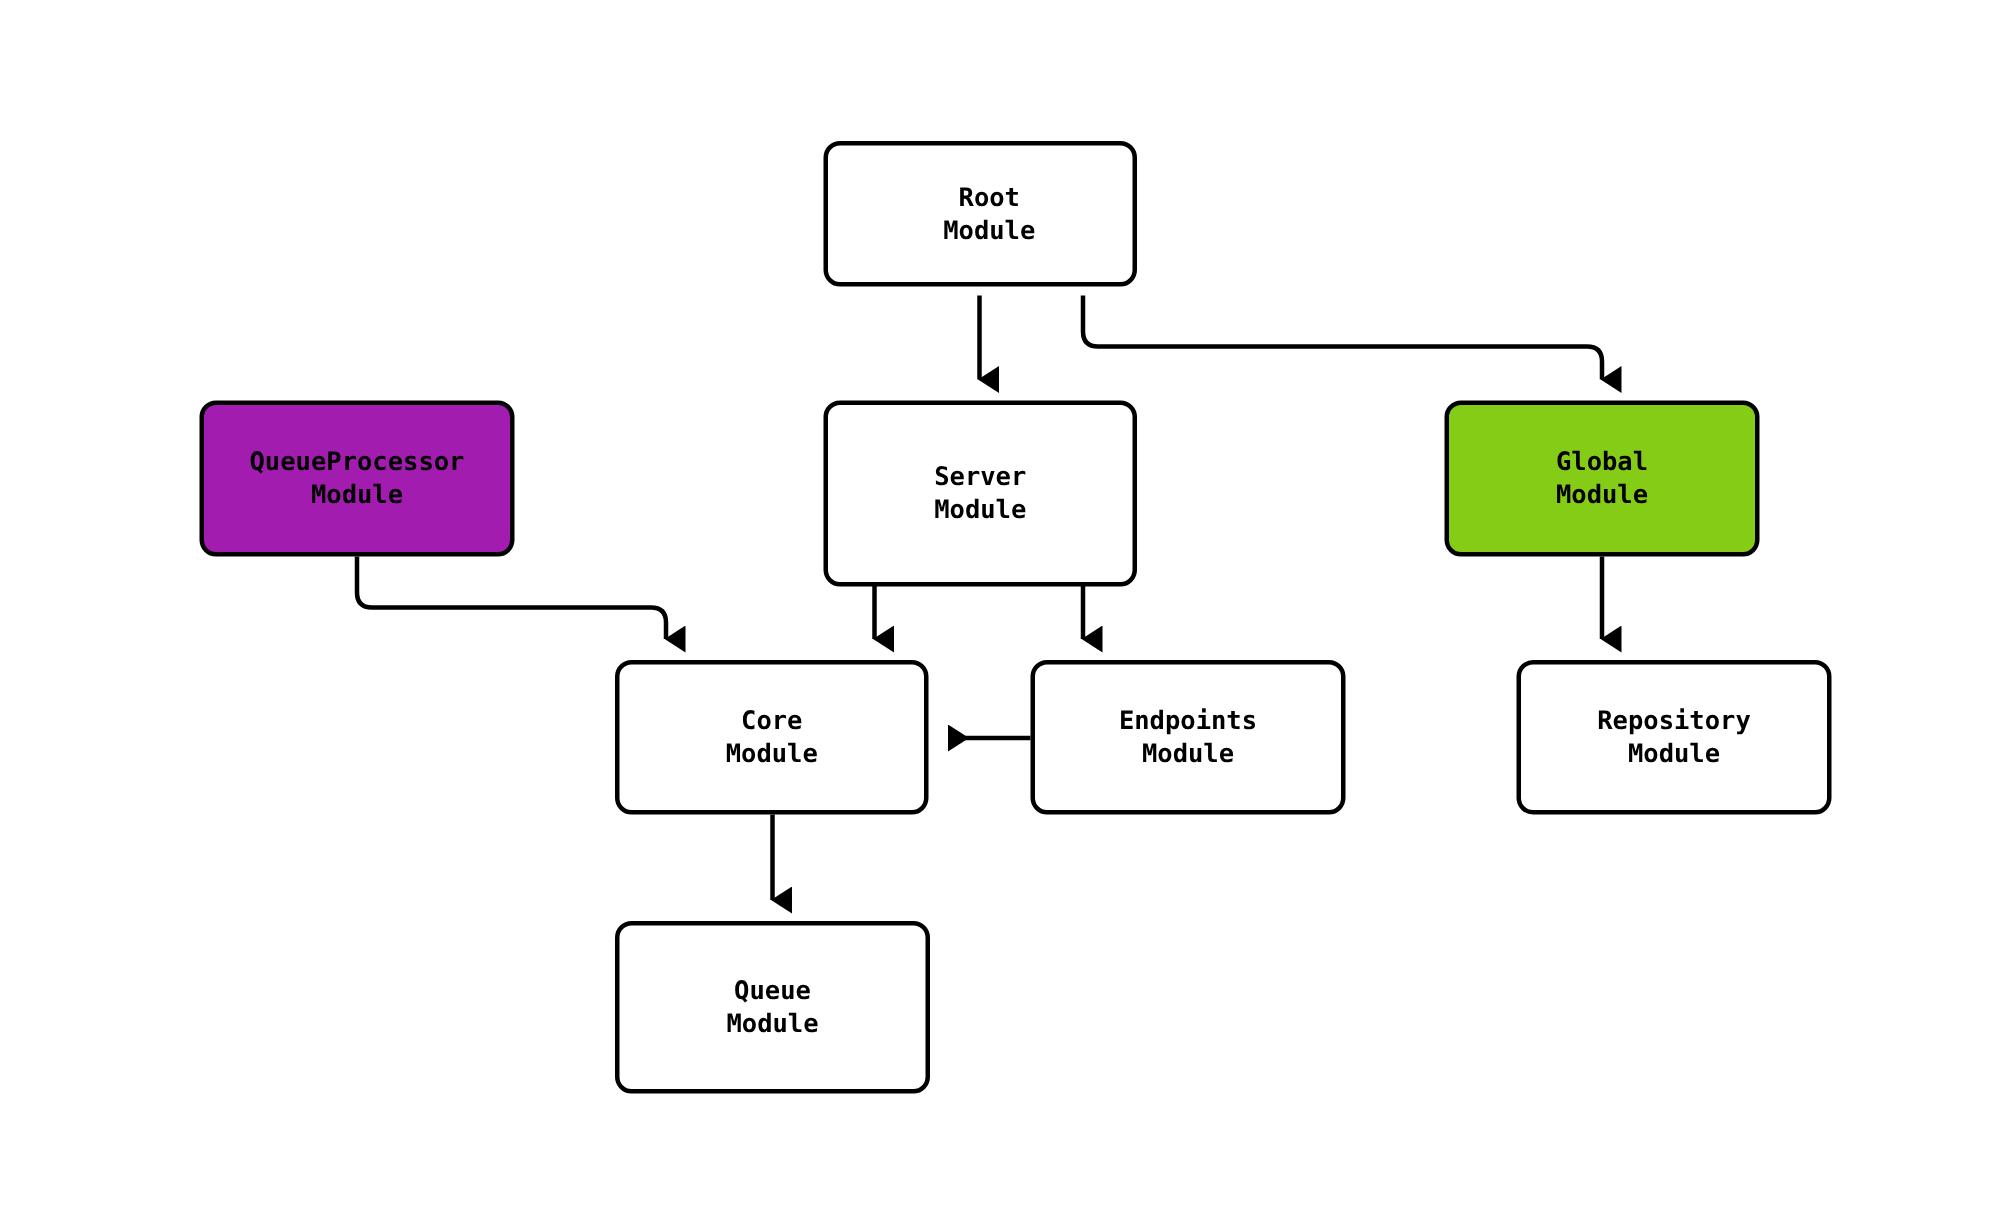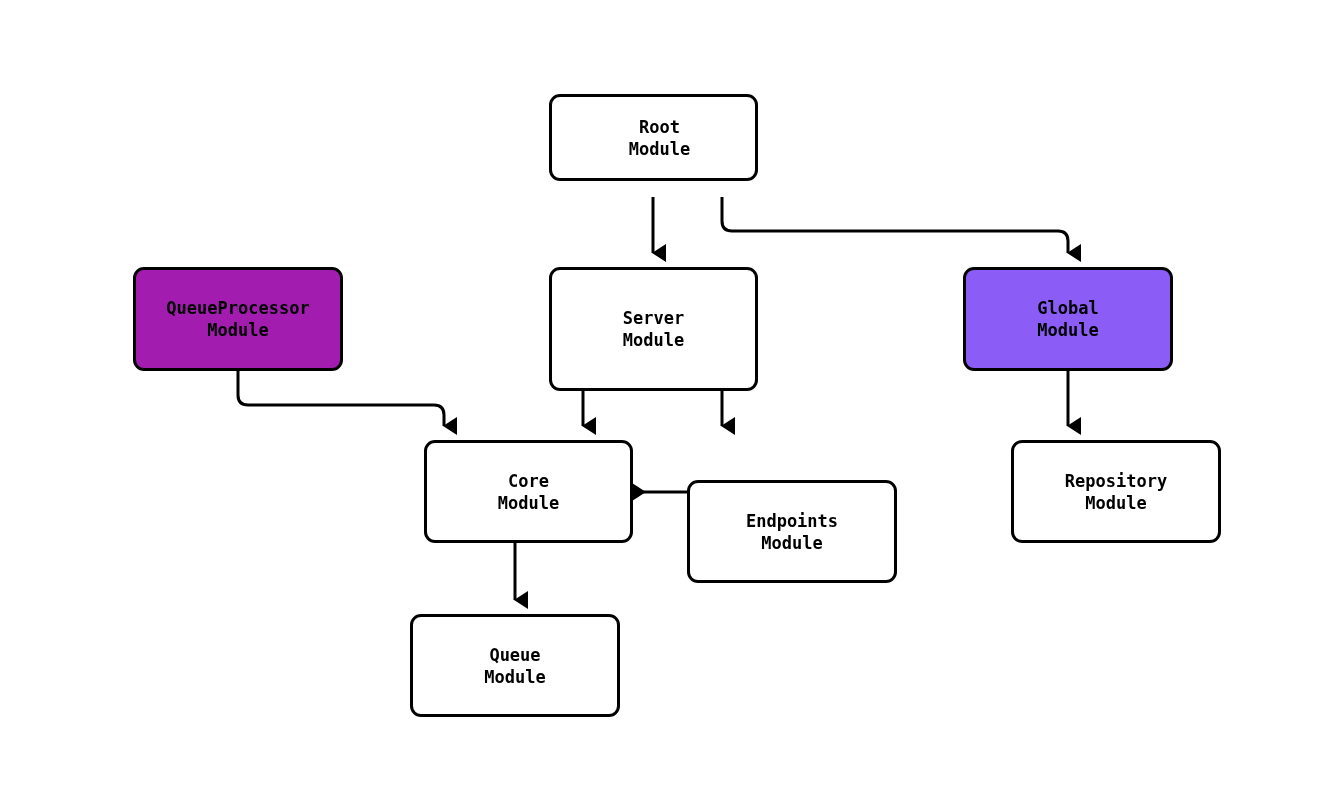--- a/index.html
+++ b/index.html
@@ -66,53 +66,53 @@
         <path d="M 722 197 L 722 221 Q 722 231 732 231 L 1058 231 Q 1068 231 1068 241 L 1068 253" stroke="#000000" stroke-width="3" fill="none" marker-end="url(#arrow-down)"></path>
         <path d="M 238 371 L 238 395 Q 238 405 248 405 L 434 405 Q 444 405 444 415 L 444 426" stroke="#000000" stroke-width="3" fill="none" marker-end="url(#arrow-down)"></path>
         <path d="M 583 371 L 583 426" stroke="#000000" stroke-width="3" fill="none" marker-end="url(#arrow-down)"></path>
         <path d="M 722 371 L 722 426" stroke="#000000" stroke-width="3" fill="none" marker-end="url(#arrow-down)"></path>
         <path d="M 687 492 L 633 492" stroke="#000000" stroke-width="3" fill="none" marker-end="url(#arrow-generic)"></path>
         <path d="M 1068 371 L 1068 426" stroke="#000000" stroke-width="3" fill="none" marker-end="url(#arrow-down)"></path>
         <path d="M 515 543 L 515 600" stroke="#000000" stroke-width="3" fill="none" marker-end="url(#arrow-down)"></path>
       </g>
   </svg>
 
-  <div class="node" style="left: 549px; top: 94px; width: 209px; height: 87px; border-width: 3px; border-color: rgb(0, 0, 0); border-radius: 11px; background: rgb(255, 255, 255); padding-left: 12px;">
+  <div class="node" style="left: 549px; top: 94px; width: 209px; height: 97px; border-width: 3px; border-color: rgb(0, 0, 0); border-radius: 11px; background: rgb(255, 255, 255); padding-left: 12px;">
     <span class="node-label">Root
 Module</span>
   </div>
 
   <div class="node" style="left: 133px; top: 267px; width: 210px; height: 104px; border-width: 3px; border-color: rgb(0, 0, 0); border-radius: 11px; background: #a21caf;">
     <span class="node-label">QueueProcessor
 Module</span>
   </div>
 
   <div class="node" style="left: 549px; top: 267px; width: 209px; height: 124px; border-width: 3px; border-color: rgb(0, 0, 0); border-radius: 11px; background: rgb(255, 255, 255);">
     <span class="node-label">Server
 Module</span>
   </div>
 
-  <div class="node" style="left: 963px; top: 267px; width: 210px; height: 104px; border-width: 3px; border-color: rgb(0, 0, 0); border-radius: 11px; background: #8b5cf6;">
+  <div class="node" style="left: 963px; top: 267px; width: 210px; height: 104px; border-width: 3px; border-color: rgb(0, 0, 0); border-radius: 11px; background: #84cc16;">
     <span class="node-label">Global
 Module</span>
   </div>
 
-  <div class="node" style="left: 424px; top: 440px; width: 209px; height: 103px; border-width: 3px; border-color: rgb(0, 0, 0); border-radius: 11px; background: rgb(255, 255, 255);">
+  <div class="node" style="left: 410px; top: 440px; width: 209px; height: 103px; border-width: 3px; border-color: rgb(0, 0, 0); border-radius: 11px; background: rgb(255, 255, 255);">
     <span class="node-label">Core
 Module</span>
   </div>
 
-  <div class="node" style="left: 687px; top: 440px; width: 210px; height: 103px; border-width: 3px; border-color: rgb(0, 0, 0); border-radius: 11px; background: rgb(255, 255, 255); margin-top: 40px;">
+  <div class="node" style="left: 687px; top: 440px; width: 210px; height: 103px; border-width: 3px; border-color: rgb(0, 0, 0); border-radius: 11px; background: rgb(255, 255, 255);">
     <span class="node-label">Endpoints
 Module</span>
   </div>
 
   <div class="node" style="left: 963px; top: 440px; width: 210px; height: 103px; border-width: 3px; border-color: rgb(0, 0, 0); border-radius: 11px; background: rgb(255, 255, 255); margin-left: 48px;">
     <span class="node-label">Repository
 Module</span>
   </div>
 
-  <div class="node" style="left: 410px; top: 614px; width: 210px; height: 103px; border-width: 3px; border-color: rgb(0, 0, 0); border-radius: 11px; background: rgb(255, 255, 255);">
+  <div class="node" style="left: 410px; top: 614px; width: 210px; height: 115px; border-width: 3px; border-color: rgb(0, 0, 0); border-radius: 11px; background: rgb(255, 255, 255);">
     <span class="node-label">Queue
 Module</span>
   </div>
 
 </div>
 
 </body></html>

